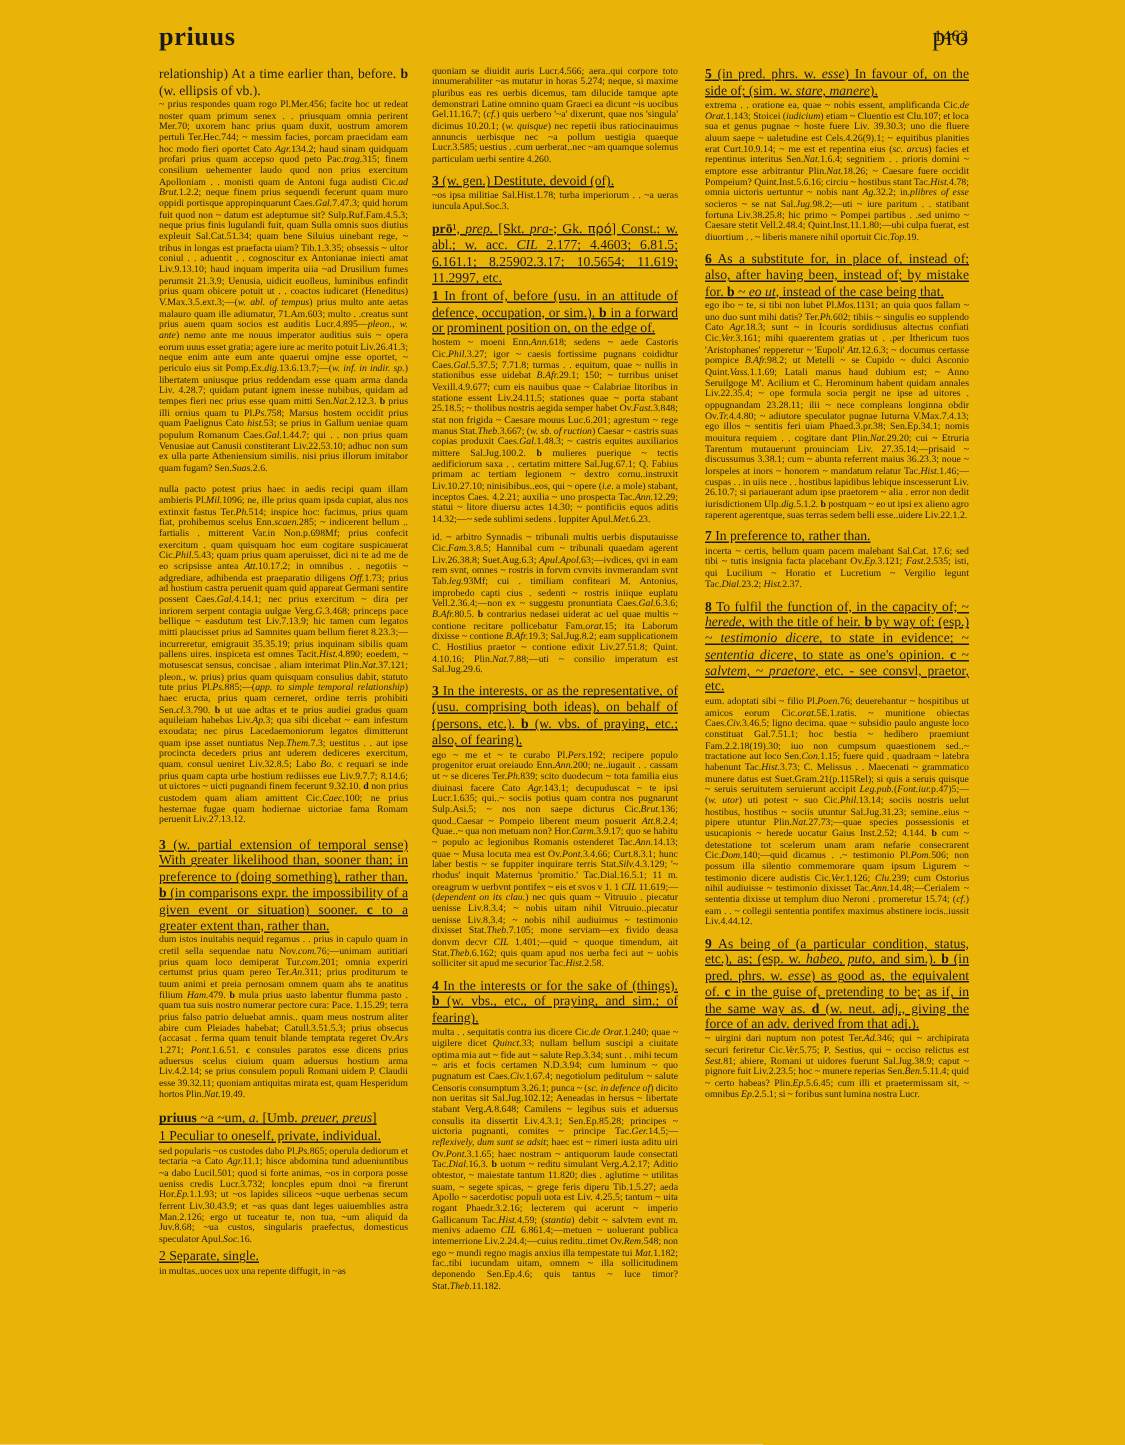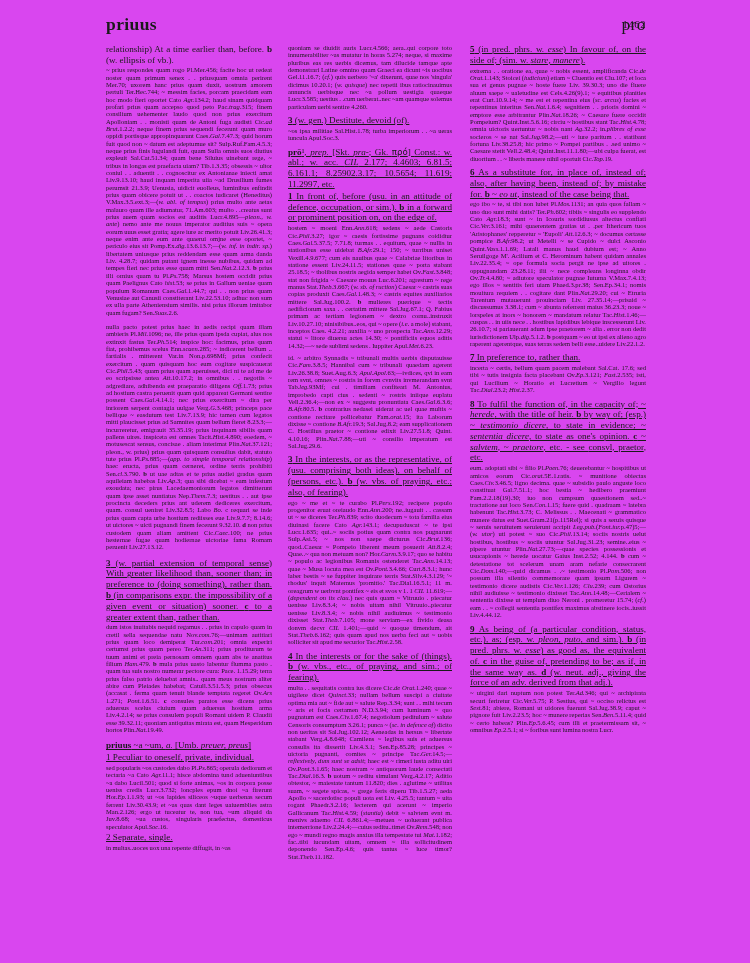--- a/index.html
+++ b/index.html
@@ -5,21 +5,21 @@
 <style>
   html,body{margin:0;padding:0;background:#ffffff;}
   body{
     width:750px;height:963px;overflow:hidden;
     font-family:"Liberation Serif","DejaVu Serif",serif;
     color:#1a1a1a;
     -webkit-font-smoothing:none;
   }
   .page{
     position:relative;width:750px;height:963px;
-    background:#d946ef;
+    background:#eab308;
     padding:0;box-sizing:border-box;
   }
   
   .runhead{
     position:absolute;left:106px;right:104px;top:14px;height:26px;
   }
   .runhead .left{
     position:absolute;left:0;top:0;
     font-weight:bold;font-size:17.5px;letter-spacing:.4px;
   }
@@ -118,18 +118,18 @@
         <div class="gap-s"></div>
         <p class="head"><b>6</b> As a substitute for, in place of, instead of; also, after having been, instead of; by mistake for. <b>b</b> ~ <i>eo ut</i>, instead of the case being that.</p>
         <p class="cit">ego ibo ~ te, si tibi non lubet Pl.<i>Mos.</i>1131; an quia quos fallam ~ uno duo sunt mihi datis? Ter.<i>Ph.</i>602; tibiis ~ singulis eo supplendo Cato <i>Agr.</i>18.3; sunt ~ in Icouris sordidiusus altectus confiati Cic.<i>Ver.</i>3.161; mihi quaerentem gratias ut . .per Ithericum tuos 'Aristophanes' repperetur ~ 'Eupoli' <i>Att.</i>12.6.3; ~ documus certasse pompice <i>B.Afr.</i>98.2; ut Metelli ~ se Cupido ~ dulci Asconio Quint.<i>Vass.</i>1.1.69; Latali manus haud dubium est; ~ Anno Seruilgoge M'. Acilium et C. Herominum habent quidam annales Liv.22.35.4; ~ ope formula socia pergit ne ipse ad uitores . oppugnandam 23.28.11; ilii ~ nece compleans longinna obdir Ov.<i>Tr.</i>4.4.80; ~ adiutore speculator pugnae Iuturna V.<sc>Max.</sc>7.4.13; ego illos ~ sentitis feri uiam <sc>Phaed.</sc>3.pr.38; <sc>Sen.Ep.</sc>34.1; nomis mouitura requiem . . cogitare dant Plin.<i>Nat.</i>29.20; cui ~ Etruria Tarentum mutauerunt prouinciam Liv. 27.35.14;—prisaid ~ discussumus 3.38.1; cum ~ abunta referrent maius 36.23.3; noue ~ lorspeles at inors ~ honorem ~ mandatum relatur Tac.<i>Hist.</i>1.46;—cuspas . . in uiis nece . . hostibus lapidibus lebique inscesserunt Liv. 26.10.7; si pariauerant adum ipse praetorem ~ alia . error non dedit iurisdictionem Ulp.<i>dig.</i>5.1.2. <b>b</b> postquam ~ eo ut ipsi ex alieno agro raperent agerentque, suas terras sedem belli esse..uidere Liv.22.1.2.</p>
         <div class="gap-s"></div>
         <p class="head"><b>7</b> In preference to, rather than.</p>
         <p class="cit">incerta ~ certis, bellum quam pacem malebant <sc>Sal.Cat.</sc> 17.6; sed tibi ~ tutis insignia facta placebant Ov.<i>Ep.</i>3.121; <i>Fast.</i>2.535; isti, qui Lucilium ~ Horatio et Lucretium ~ Vergilio legunt Tac.<i>Dial.</i>23.2; <i>Hist.</i>2.37.</p>
         <div class="gap-s"></div>
         <p class="head"><b>8</b> To fulfil the function of, in the capacity of; ~ <i>herede</i>, with the title of heir. <b>b</b> by way of; (esp.) ~ <i>testimonio dicere</i>, to state in evidence; ~ <i>sententia dicere</i>, to state as one's opinion. <b>c</b> ~ <i>salvtem</i>, ~ <i>praetore</i>, etc. - see <sc>consvl, praetor</sc>, etc.</p>
         <p class="cit">eum. adoptati sibi ~ filio Pl.<i>Poen.</i>76; deuerebantur ~ hospitibus ut amicos eorum Cic.<i>orat.</i>5E.1.ratis. ~ munitione obiectas Caes.<i>Civ.</i>3.46.5; ligno decima. quae ~ subsidio paulo anguste loco constituat Gal.7.51.1; hoc bestia ~ hedibero praemiunt Fam.2.2.18(19).30; iuo non cumpsum quaestionem sed..~ tractatione aut loco Sen.<i>Con.</i>1.15; fuere quid . quadraam ~ latebra habenunt Tac.<i>Hist.</i>3.73; C. Melissus . . Maecenati ~ grammatico munere datus est <sc>Suet.Gram.</sc>21(p.115Rel); si quis a seruis quisque ~ seruis seruitutem seruierunt accipit <i>Leg.pub.</i>(<i>Font.iur.</i>p.47)5;—(<i>w. utor</i>) uti potest ~ suo Cic.<i>Phil.</i>13.14; sociis nostris uelut hostibus, hostibus ~ sociis utuntur <sc>Sal.Jug.</sc>31.23; semine..eius ~ pipere utuntur Plin.<i>Nat.</i>27.73;—quae species possessionis et usucapionis ~ herede uocatur <sc>Gaius Inst.</sc>2.52; 4.144. <b>b</b> cum ~ detestatione tot scelerum unam aram nefarie consecrarent Cic.<i>Dom.</i>140;—quid dicamus . .~ testimonio Pl.<i>Pom.</i>506; non possum illa silentio commemorare quam ipsum Ligurem ~ testimonio dicere audistis Cic.<i>Ver.</i>1.126; <i>Clu.</i>239; cum Ostorius nihil audiuisse ~ testimonio dixisset Tac.<i>Ann.</i>14.48;—Cerialem ~ sententia dixisse ut templum diuo Neroni . promeretur 15.74; (<i>cf.</i>) eam . . ~ collegii sententia pontifex maximus abstinere iocis..iussit Liv.4.44.12.</p>
         <div class="gap-s"></div>
-        <p class="head"><b>9</b> As being of (a particular condition, status, etc.), as; (esp. w. <i>pleon, puto</i>, and sim.). <b>b</b> (in pred. phrs. w. <i>esse</i>) as good as, the equivalent of. <b>c</b> in the guise of, pretending to be; as if, in the same way as. <b>d</b> (w. neut. adj., giving the force of an adv. derived from that adj.).</p>
+        <p class="head"><b>9</b> As being of (a particular condition, status, etc.), as; (esp. w. <i>habeo, puto</i>, and sim.). <b>b</b> (in pred. phrs. w. <i>esse</i>) as good as, the equivalent of. <b>c</b> in the guise of, pretending to be; as if, in the same way as. <b>d</b> (w. neut. adj., giving the force of an adv. derived from that adj.).</p>
         <p class="cit">~ uirgini dari nuptum non potest Ter.<i>Ad.</i>346; qui ~ archipirata securi feriretur Cic.<i>Ver.</i>5.75; P. Sestius, qui ~ occiso relictus est <i>Sest.</i>81; abiere, Romani ut uidores fuerunt <sc>Sal.Jug.</sc>38.9; caput ~ pignore fuit Liv.2.23.5; hoc ~ munere reperias Sen.<i>Ben.</i>5.11.4; quid ~ certo habeas? Plin.<i>Ep.</i>5.6.45; cum illi et praetermissam sit, ~ omnibus <i>Ep.</i>2.5.1; si ~ foribus sunt lumina nostra Lucr.</p>
       </div>
   </div>
 
 </div>
 
 </body></html>

